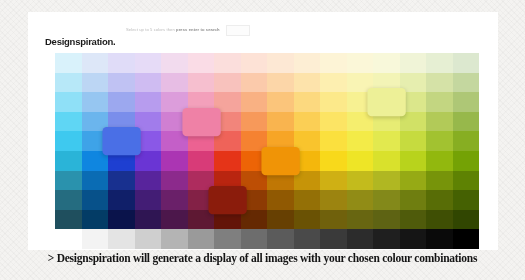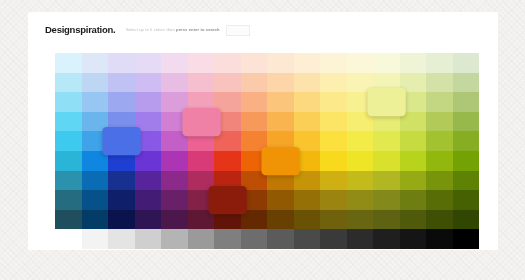--- a/index.html
+++ b/index.html
@@ -17,21 +17,21 @@
   
   .card{
     position:absolute;left:28px;top:12px;width:470px;height:238px;
     background:#ffffff;
   }
   .card-head{
     position:absolute;left:0;top:0;width:100%;height:41px;
     background:#ffffff;
   }
   .wordmark{
-    position:absolute;left:17px;top:12px;
+    position:absolute;left:17px;top:24px;
     font-size:9.5px;font-weight:bold;letter-spacing:-.25px;color:#1b1b1b;
     white-space:nowrap;
   }
   .hint{
     position:absolute;left:98px;top:15px;
     font-size:4.1px;color:#b9b9b9;letter-spacing:.1px;white-space:nowrap;
   }
   .hint b{color:#8e8e8e;font-weight:bold;}
   .hint-box{
     position:absolute;left:198px;top:12.5px;width:22px;height:9px;
@@ -236,14 +236,15 @@
         <div class="sw" style="background: rgb(58, 58, 58);"></div>
         <div class="sw" style="background: rgb(44, 44, 44);"></div>
         <div class="sw" style="background: rgb(31, 31, 31);"></div>
         <div class="sw" style="background: rgb(21, 21, 21);"></div>
         <div class="sw" style="background: rgb(10, 10, 10);"></div>
         <div class="sw" style="background: rgb(0, 0, 0);"></div>
       </div>
 
   </div>
 
+  <div class="caption">&gt; Designspiration will generate a display of all images with your chosen colour combinations</div>
 
 </div>
 
 </body></html>

